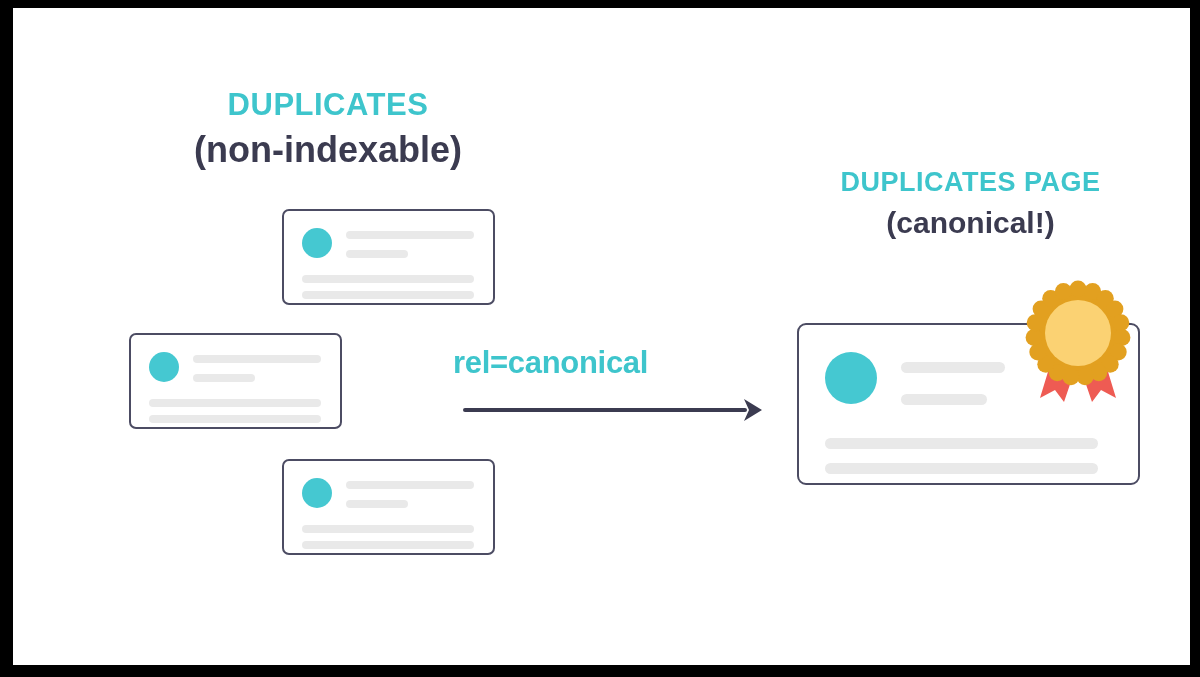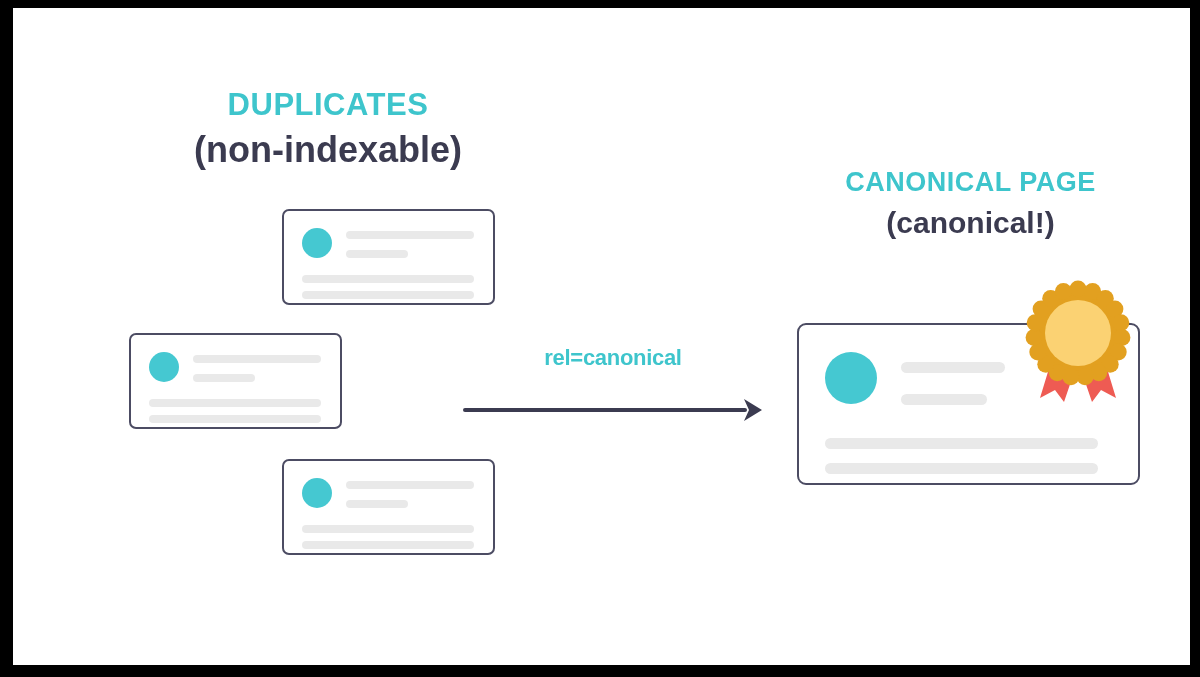--- a/index.html
+++ b/index.html
@@ -117,23 +117,22 @@
     height: 130px;
     pointer-events: none;
   }
 
   
   #rel-label {
     position: absolute;
     left: 440px;
     top: 337px;
     width: 320px;
-    text-align: center;
     color: #3ec5cc;
-    font-size: 22px;
+    font-size: 31px;
     font-weight: bold;
     letter-spacing: -0.3px;
   }
   #arrow {
     position: absolute;
     left: 450px;
     top: 386px;
     width: 300px;
     height: 30px;
   }
@@ -143,21 +142,21 @@
 
 <div id="frame">
   <div id="canvas">
 
     <div class="heading-group" id="dup-heading">
       <div class="heading-main">DUPLICATES</div>
       <div class="heading-sub">(non-indexable)</div>
     </div>
 
     <div class="heading-group" id="canon-heading">
-      <div class="heading-main">CANONICAL PAGE</div>
+      <div class="heading-main">DUPLICATES PAGE</div>
       <div class="heading-sub">(canonical!)</div>
     </div>
 
     <div class="card card-dup" id="card-dup-1">
       <div class="avatar"></div>
       <div class="line l-title"></div>
       <div class="line l-sub"></div>
       <div class="line l-body1"></div>
       <div class="line l-body2"></div>
     </div>

